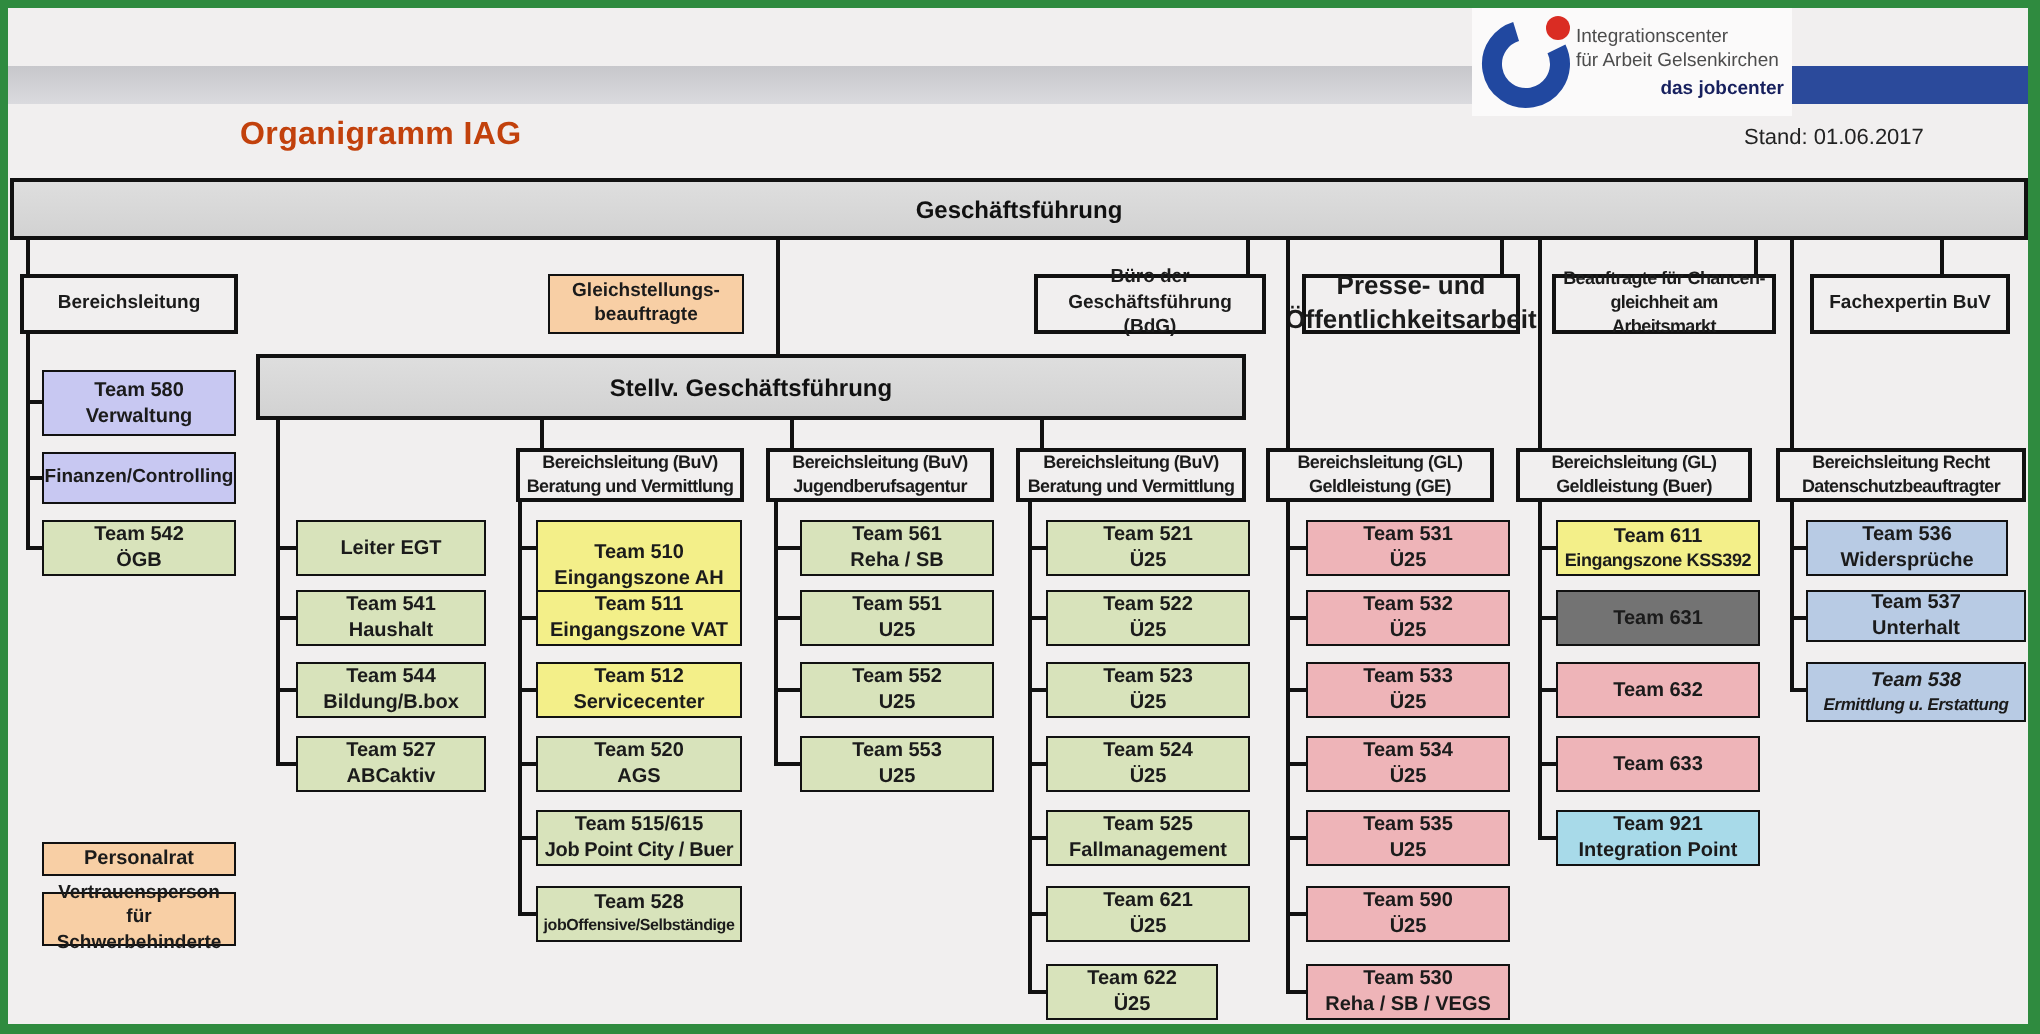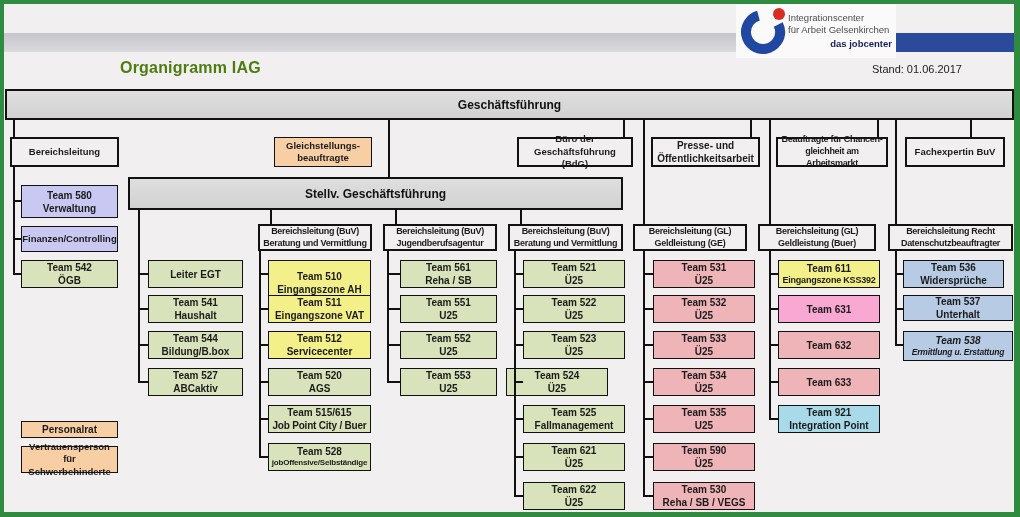--- a/index.html
+++ b/index.html
@@ -14,21 +14,21 @@
   #frame{
     position:absolute;inset:0;
     border:4px solid #2f8b3f;
     border-right-width:6px;border-bottom-width:5px;
     pointer-events:none;z-index:50;
   }
   .silver-band{position:absolute;left:0;top:33px;width:893px;height:19px;
     background:linear-gradient(to bottom,#c7c7cb,#dadade);}
   .blue-band{position:absolute;left:893px;top:33px;width:123px;height:19px;}
   .logo-plate{position:absolute;left:736px;top:3px;width:160px;height:55px;background:#fbfafa;}
-  .page-title{position:absolute;left:120px;top:59px;font-size:16px;font-weight:bold;color:#4d7c0f;letter-spacing:.2px;}
+  .page-title{position:absolute;left:120px;top:59px;font-size:16px;font-weight:bold;color:#c2410c;letter-spacing:.2px;}
   .stand{position:absolute;left:872px;top:63px;font-size:11px;color:#222;}
   .bar{position:absolute;background:linear-gradient(to bottom,#dedede,#d2d2d2);
     border:2px solid #111;display:flex;align-items:center;justify-content:center;
     font-weight:bold;font-size:12px;color:#111;box-sizing:border-box;}
   #bar-gf{left:5px;top:89px;width:1009px;height:31px;}
   #bar-stellv{left:128px;top:177px;width:495px;height:33px;}
   .node{position:absolute;box-sizing:border-box;border:1px solid #111;
     display:flex;flex-direction:column;align-items:center;justify-content:center;
     text-align:center;font-weight:bold;color:#1b1b1b;font-size:10px;line-height:1.3;
     padding:1px 1px;}
@@ -65,21 +65,21 @@
         <div>Bereichsleitung</div>
       </div>
       <div class="node" style="left: 274px; top: 137px; width: 98px; height: 30px; background: rgb(248, 207, 165); font-size: 9.5px;">
         <div>Gleichstellungs-</div>
         <div>beauftragte</div>
       </div>
       <div class="node bw2" style="left: 517px; top: 137px; width: 116px; height: 30px; background: rgb(241, 239, 239); font-size: 9.5px;">
         <div>Büro der</div>
         <div>Geschäftsführung (BdG)</div>
       </div>
-      <div class="node bw2" style="left: 651px; top: 137px; width: 109px; height: 30px; background: rgb(241, 239, 239); font-size: 10px;">
+      <div class="node bw2" style="left: 651px; top: 137px; width: 109px; height: 30px; background: rgb(241, 239, 239); font-size: 13px;">
         <div>Presse- und</div>
         <div>Öffentlichkeitsarbeit</div>
       </div>
       <div class="node bw2" style="left: 776px; top: 137px; width: 112px; height: 30px; background: rgb(241, 239, 239); font-size: 9px; letter-spacing: -0.3px;">
         <div>Beauftragte für Chancen-</div>
         <div>gleichheit am Arbeitsmarkt</div>
       </div>
       <div class="node bw2" style="left: 905px; top: 137px; width: 100px; height: 30px; background: rgb(241, 239, 239); font-size: 9.5px;">
         <div>Fachexpertin BuV</div>
       </div>
@@ -178,33 +178,33 @@
         <div>Ü25</div>
       </div>
       <div class="node" style="left: 523px; top: 295px; width: 102px; height: 28px; background: rgb(216, 227, 187);">
         <div>Team 522</div>
         <div>Ü25</div>
       </div>
       <div class="node" style="left: 523px; top: 331px; width: 102px; height: 28px; background: rgb(216, 227, 187);">
         <div>Team 523</div>
         <div>Ü25</div>
       </div>
-      <div class="node" style="left: 506px; top: 368px; width: 102px; height: 28px; background: rgb(216, 227, 187);">
+      <div class="node" style="left: 523px; top: 368px; width: 102px; height: 28px; background: rgb(216, 227, 187);">
         <div>Team 524</div>
         <div>Ü25</div>
       </div>
       <div class="node" style="left: 523px; top: 405px; width: 102px; height: 28px; background: rgb(216, 227, 187);">
         <div>Team 525</div>
         <div>Fallmanagement</div>
       </div>
       <div class="node" style="left: 523px; top: 443px; width: 102px; height: 28px; background: rgb(216, 227, 187);">
         <div>Team 621</div>
         <div>Ü25</div>
       </div>
-      <div class="node" style="left: 523px; top: 482px; width: 102px; height: 28px; background: rgb(216, 227, 187);">
+      <div class="node" style="left: 523px; top: 482px; width: 86px; height: 28px; background: rgb(216, 227, 187);">
         <div>Team 622</div>
         <div>Ü25</div>
       </div>
       <div class="node" style="left: 653px; top: 260px; width: 102px; height: 28px; background: rgb(238, 180, 184);">
         <div>Team 531</div>
         <div>Ü25</div>
       </div>
       <div class="node" style="left: 653px; top: 295px; width: 102px; height: 28px; background: rgb(238, 180, 184);">
         <div>Team 532</div>
         <div>Ü25</div>
@@ -226,21 +226,21 @@
         <div>Ü25</div>
       </div>
       <div class="node" style="left: 653px; top: 482px; width: 102px; height: 28px; background: rgb(238, 180, 184);">
         <div>Team 530</div>
         <div>Reha / SB / VEGS</div>
       </div>
       <div class="node" style="left: 778px; top: 260px; width: 102px; height: 28px; background: rgb(243, 239, 137);">
         <div>Team 611</div>
         <div style="font-size: 9px; letter-spacing: -0.2px;">Eingangszone KSS392</div>
       </div>
-      <div class="node" style="left: 778px; top: 295px; width: 102px; height: 28px; background: #f9a8d4; align-items: center;">
+      <div class="node" style="left: 778px; top: 295px; width: 102px; height: 28px; background: #737373; align-items: center;">
         <div>Team 631</div>
       </div>
       <div class="node" style="left: 778px; top: 331px; width: 102px; height: 28px; background: rgb(238, 180, 184);">
         <div>Team 632</div>
       </div>
       <div class="node" style="left: 778px; top: 368px; width: 102px; height: 28px; background: rgb(238, 180, 184);">
         <div>Team 633</div>
       </div>
       <div class="node" style="left: 778px; top: 405px; width: 102px; height: 28px; background: rgb(168, 218, 233);">
         <div>Team 921</div>

